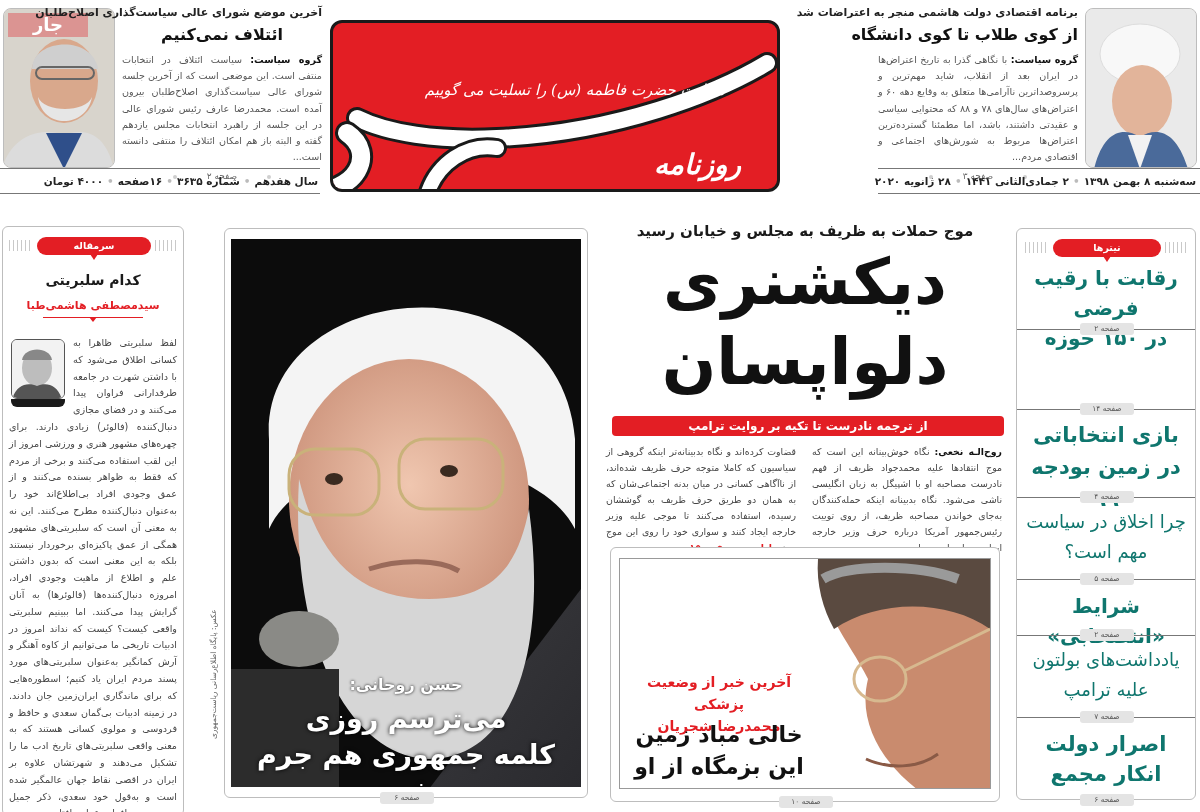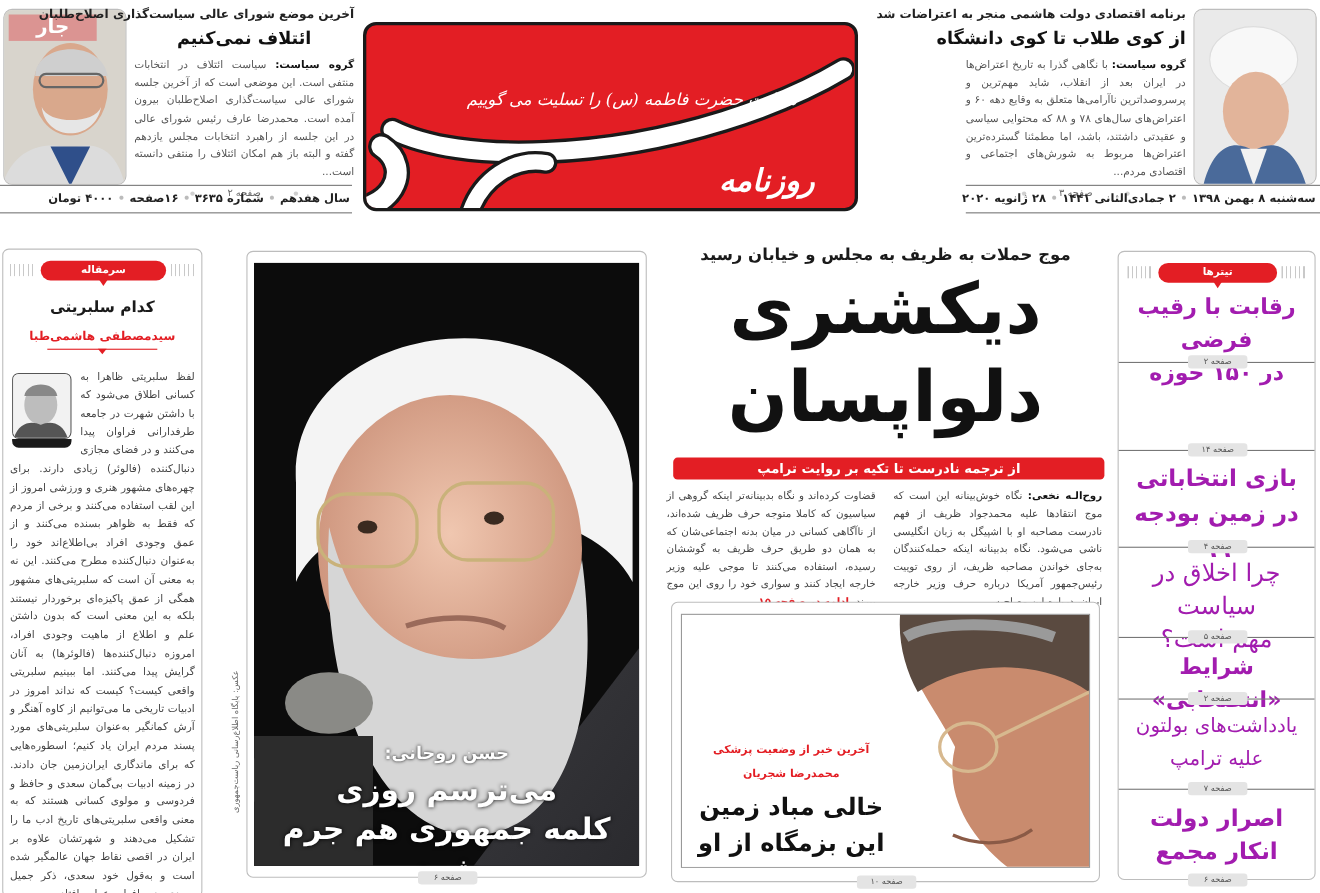--- a/index.html
+++ b/index.html
@@ -104,26 +104,26 @@
     left: 612px; top: 416px; width: 392px; height: 20px; background: #e31e24; border-radius: 4px;
     color: #fff; font-size: 12px; font-weight: bold; text-align: center; line-height: 20px;
   }
   .main-body-col { top: 444px; width: 190px; font-size: 9.4px; line-height: 16px; color: #444; text-align: justify; }
   .main-body-col b { color: #111; }
   .main-more { color: #e31e24; font-weight: bold; }
 
   
   .shaj-box { left: 610px; top: 547px; width: 390px; height: 255px; }
   .shaj-inner { position: absolute; left: 8px; top: 10px; right: 8px; bottom: 12px; border: 1px solid #999; background: #fff; overflow: hidden; }
-  .shaj-kicker { position: absolute; right: 176px; top: 112px; width: 190px; text-align: center; color: #e31e24; font-size: 10px; font-weight: bold; line-height: 22px; }
+  .shaj-kicker { position: absolute; right: 176px; top: 112px; width: 190px; text-align: center; color: #e31e24; font-size: 14px; font-weight: bold; line-height: 22px; }
   .shaj-title { position: absolute; right: 176px; top: 160px; width: 190px; text-align: center; color: #111; font-size: 22px; font-weight: bold; line-height: 32px; }
 
   
   .titles-box { left: 1016px; top: 228px; width: 180px; height: 572px; }
-  .t-item { position: absolute; left: 0; right: 0; text-align: center; font-weight: bold; color: #a21caf; }
+  .t-item { position: absolute; left: 0; right: 0; text-align: center; font-weight: bold; color: #0f766e; }
   .t-sep { position: absolute; left: 0; right: 0; height: 1px; background: #777; }
   .t-sep .page-tag { left: 63px; top: -6px; }
 </style>
 </head>
 <body>
 
 <div class="abs masthead-logo">
   <div class="logo-dots">
     
     
@@ -306,21 +306,21 @@
     </div>
 
   <div class="t-item" style="top:190px;font-size:21px;line-height:32px;">
     <div>بازی انتخاباتی</div>
     <div>در زمین بودجه ۹۹</div>
   </div>
   <div class="t-sep" style="top:268px;">
       <div class="page-tag">صفحه ۴</div>
     </div>
 
-  <div class="t-item" style="top:278px;font-size:22px;line-height:30px;font-weight:normal;">
+  <div class="t-item" style="top:278px;font-size:18px;line-height:30px;font-weight:normal;">
     <div>چرا اخلاق در سیاست</div>
     <div>مهم است؟</div>
   </div>
   <div class="t-sep" style="top:350px;">
       <div class="page-tag">صفحه ۵</div>
     </div>
 
   <div class="t-item" style="top:362px;font-size:20px;line-height:30px;">
     <div>شرایط «انتصخابی»</div>
   </div>

